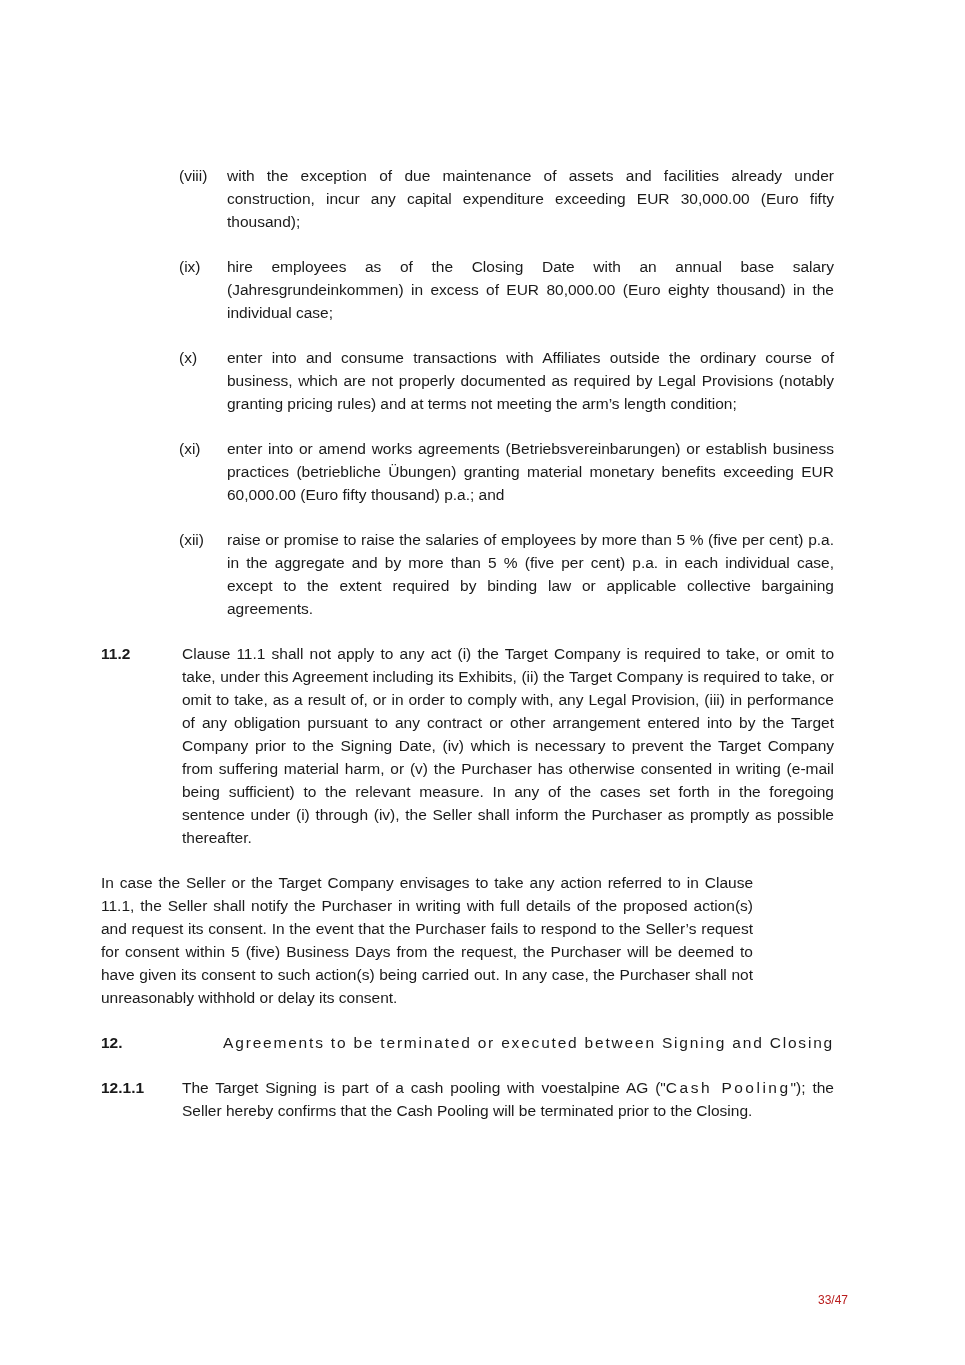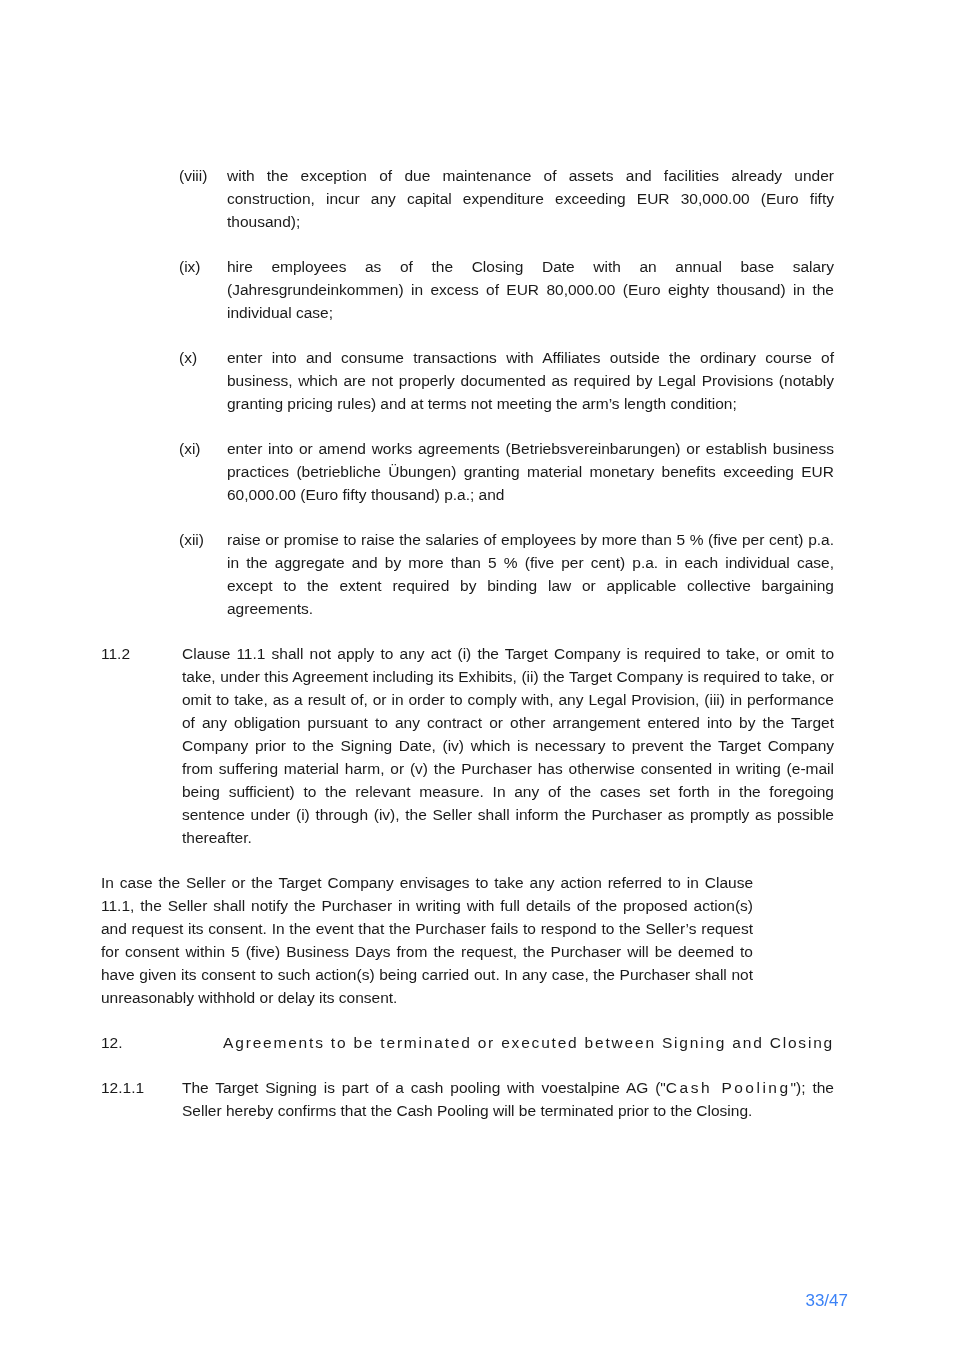--- a/index.html
+++ b/index.html
@@ -28,20 +28,21 @@
   .block {
     margin-bottom: 22px;
   }
   
   .clause-row {
     display: flex;
   }
   .clause-num {
     width: 81px;
     flex-shrink: 0;
+    font-weight: bold;
   }
   .clause-body {
     width: 652px;
     text-align: justify;
   }
   
   .sub-row {
     display: flex;
     margin-left: 78px;
   }
@@ -64,23 +65,23 @@
     text-decoration: underline;
     letter-spacing: 1.2px;
   }
   .defined-term {
     letter-spacing: 2.5px;
   }
   .page-number {
     position: absolute;
     top: 1293px;
     right: 117px;
-    font-size: 17px;
+    font-size: 12px;
     line-height: 15px;
-    color: #3b82f6;
+    color: #b91c1c;
   }
   p { margin: 0; }
 </style>
 </head>
 <body>
 
 <div class="page">
   <div class="content">
 
     <div class="block sub-row">

